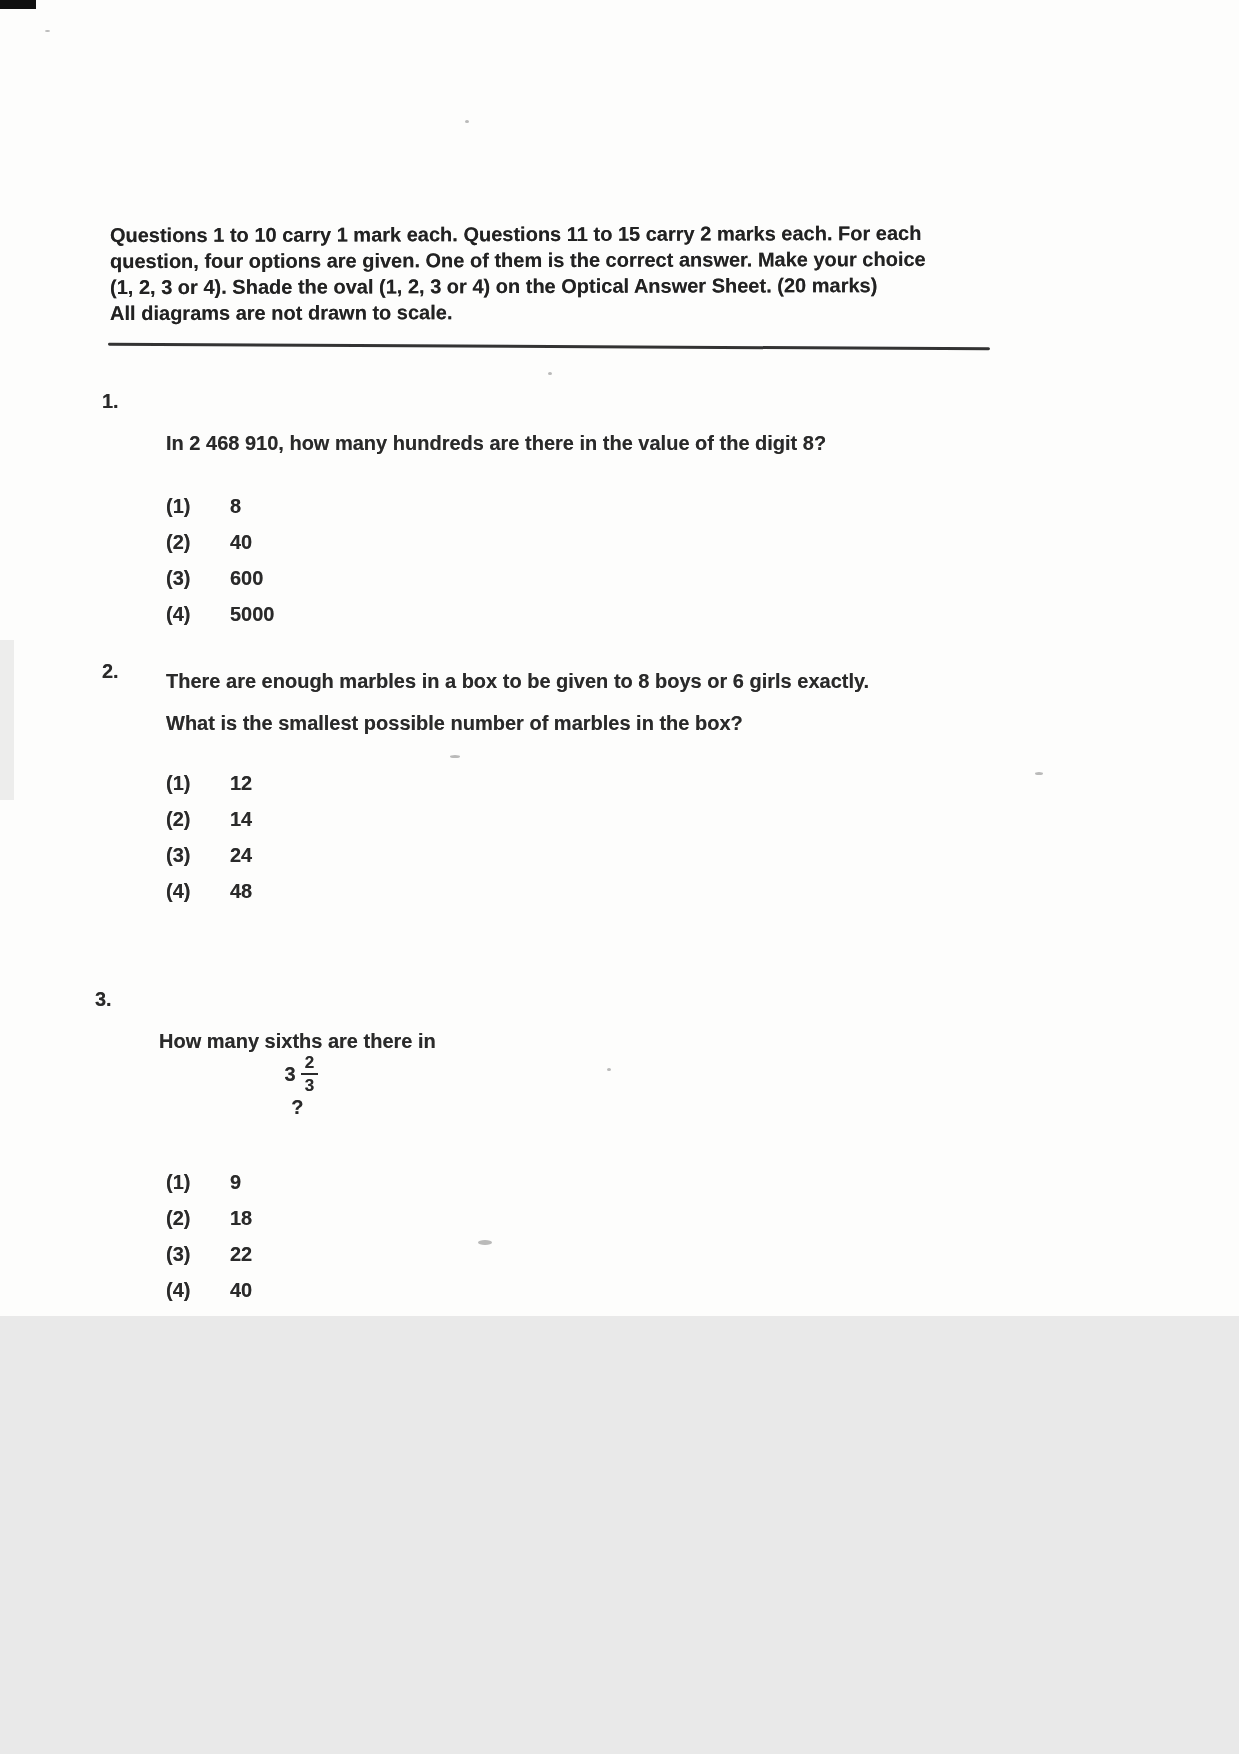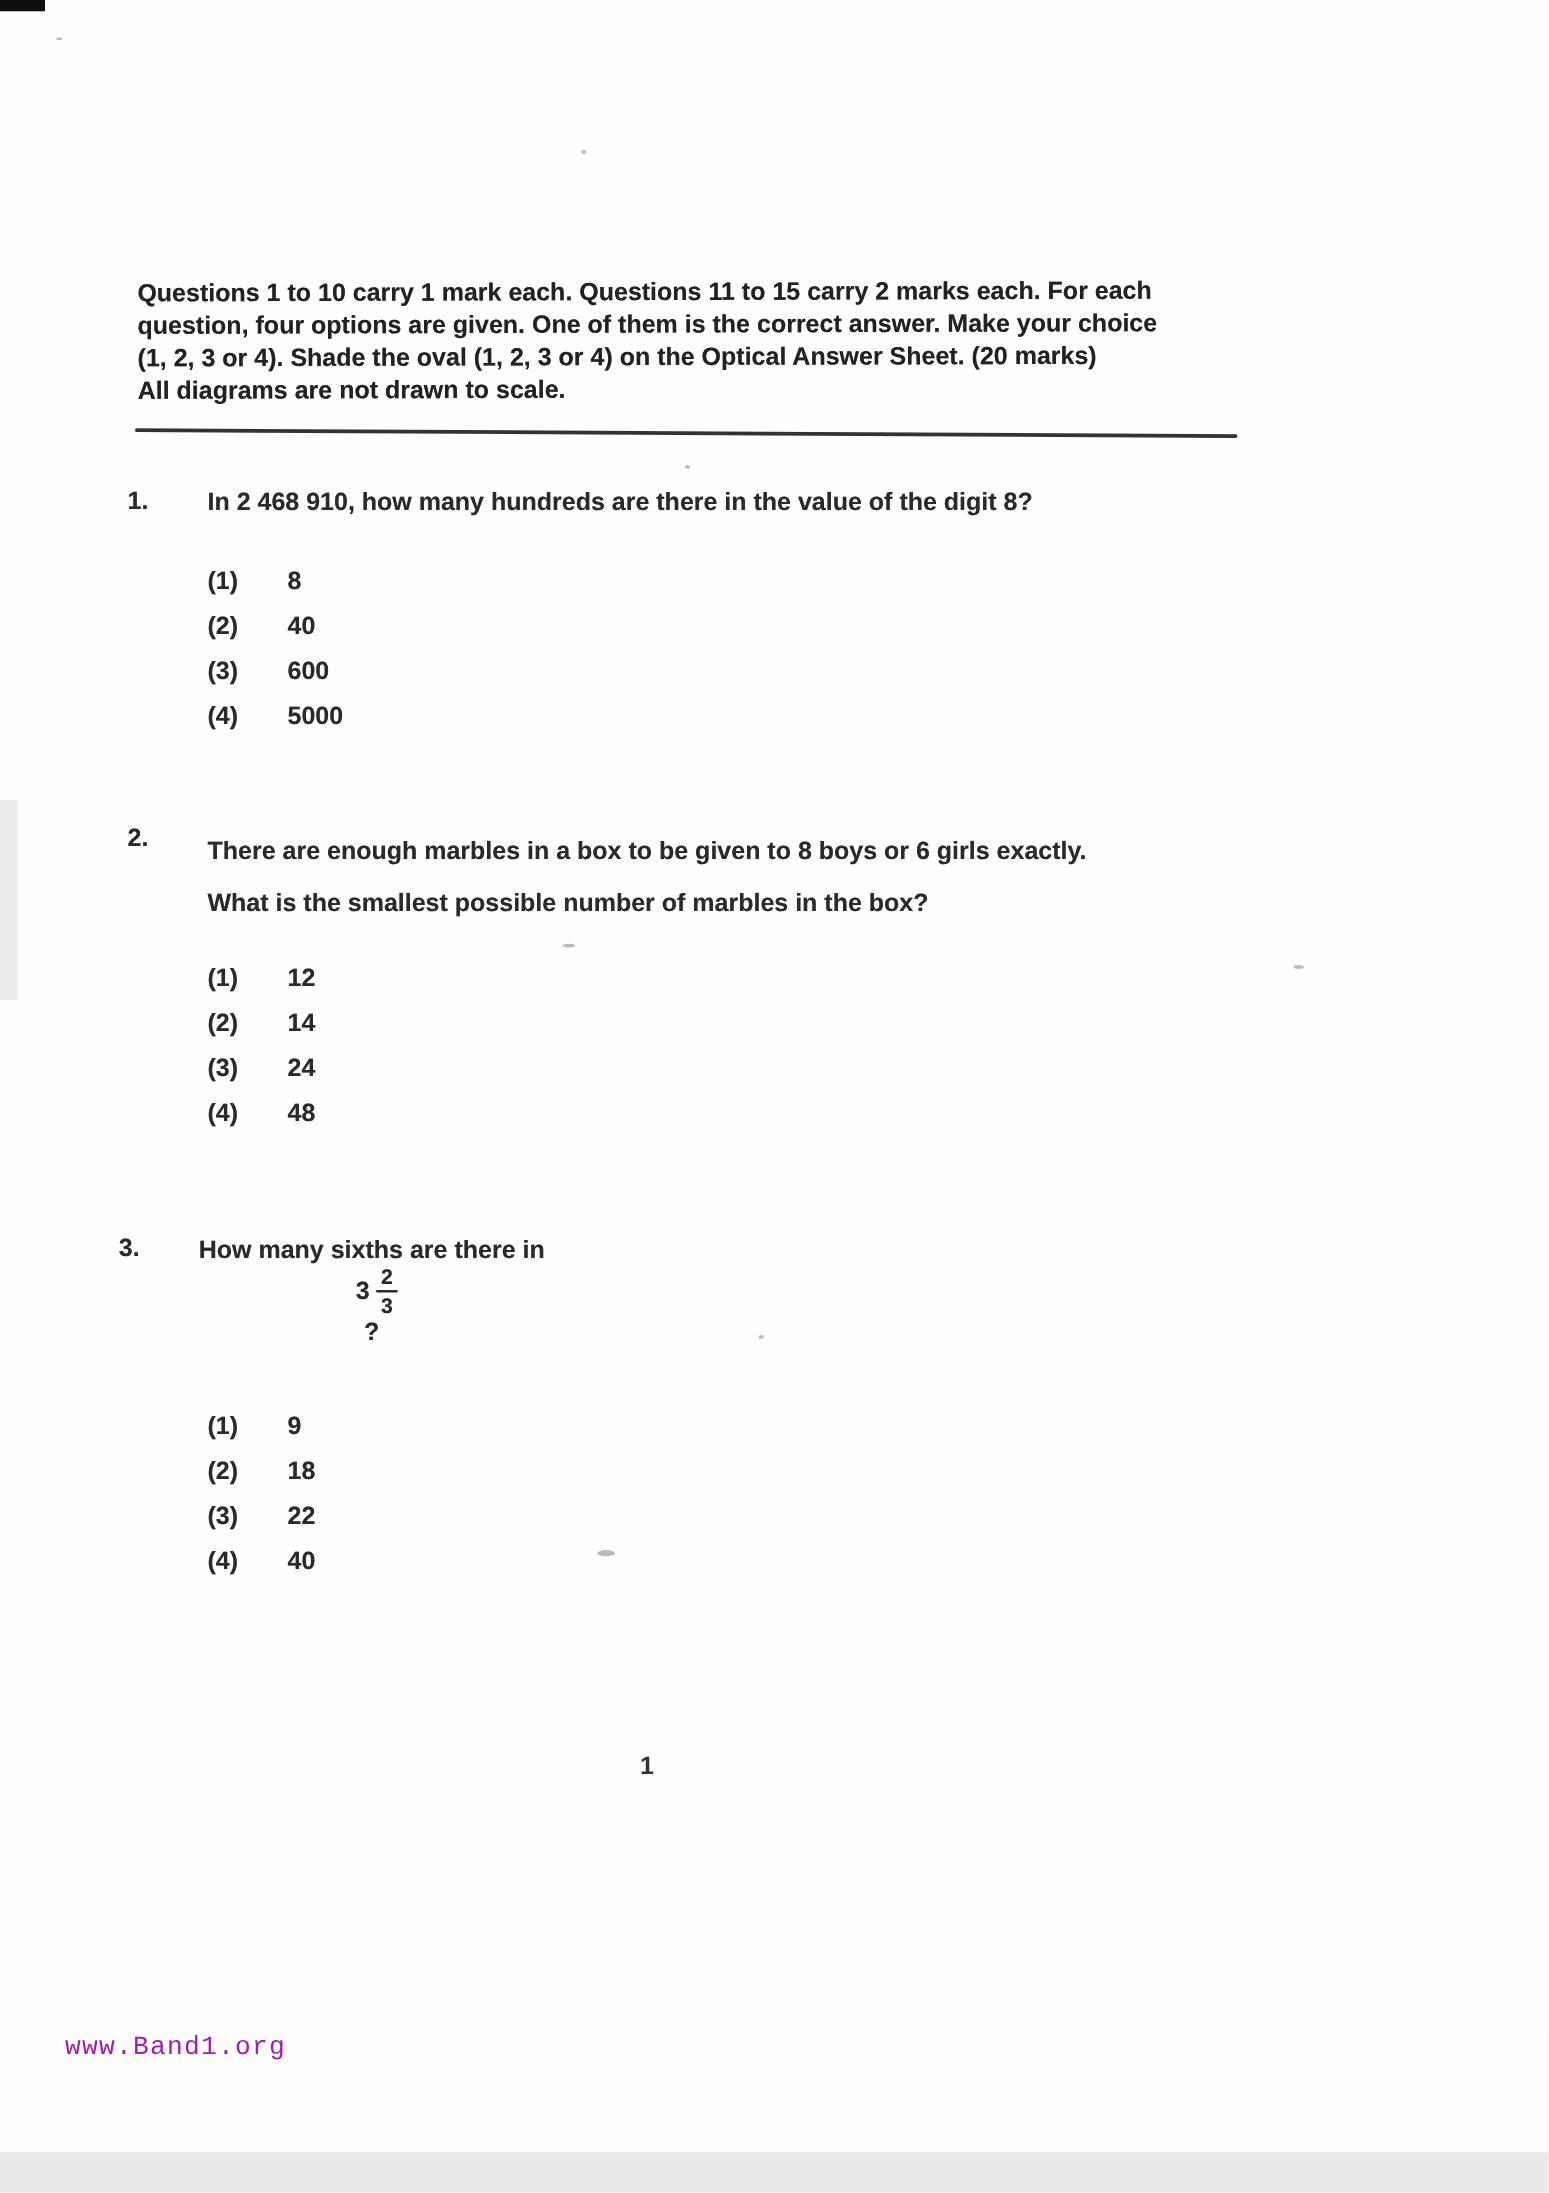--- a/index.html
+++ b/index.html
@@ -3,21 +3,21 @@
 <meta charset="utf-8">
 <style>
   html, body {
     margin: 0;
     padding: 0;
     background: #e9e9e9;
   }
   .page {
     position: relative;
     width: 1239px;
-    height: 1722px;
+    height: 1316px;
     background: #fdfdfc;
     overflow: hidden;
     font-family: "Liberation Sans", sans-serif;
     color: #1e1e1e;
   }
   
   .header-block {
     position: absolute;
     top: 221px;
     left: 110px;
@@ -60,21 +60,21 @@
     text-shadow: 0 0 0.4px rgba(30,30,30,0.5);
     flex: 0 0 auto;
   }
   .q-text {
     font-size: 20px;
     font-weight: 700;
     color: #2a2a2a;
     line-height: 42px;
     text-shadow: 0 0 0.4px rgba(30,30,30,0.5);
   }
-  .q-text.single { line-height: 24px; }
+  .q-text.single { line-height: 24px; margin-top: 41px; }
   .options {
     margin-top: 0;
   }
   .opt {
     display: flex;
     align-items: flex-start;
     margin-bottom: 13px;
     font-size: 20px;
     font-weight: 700;
     color: #2a2a2a;

